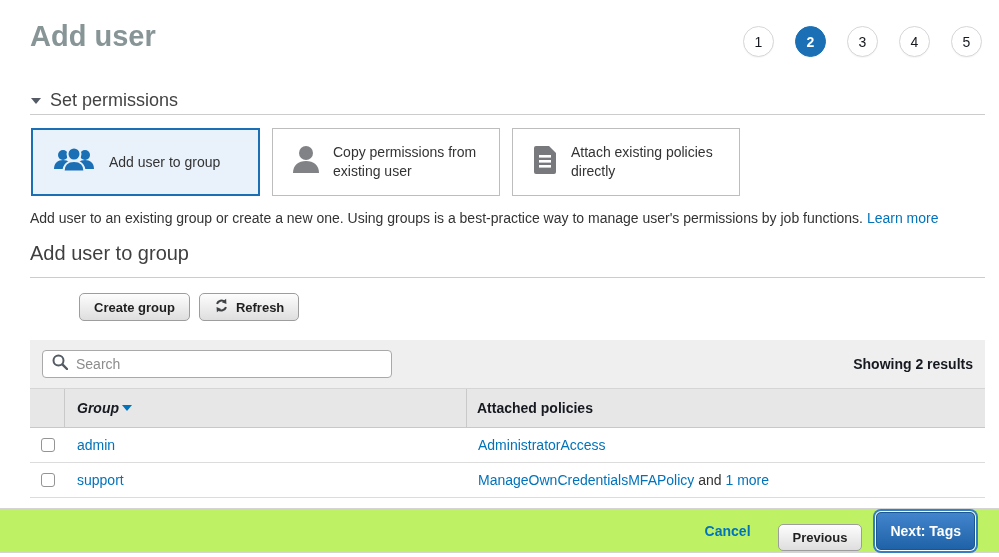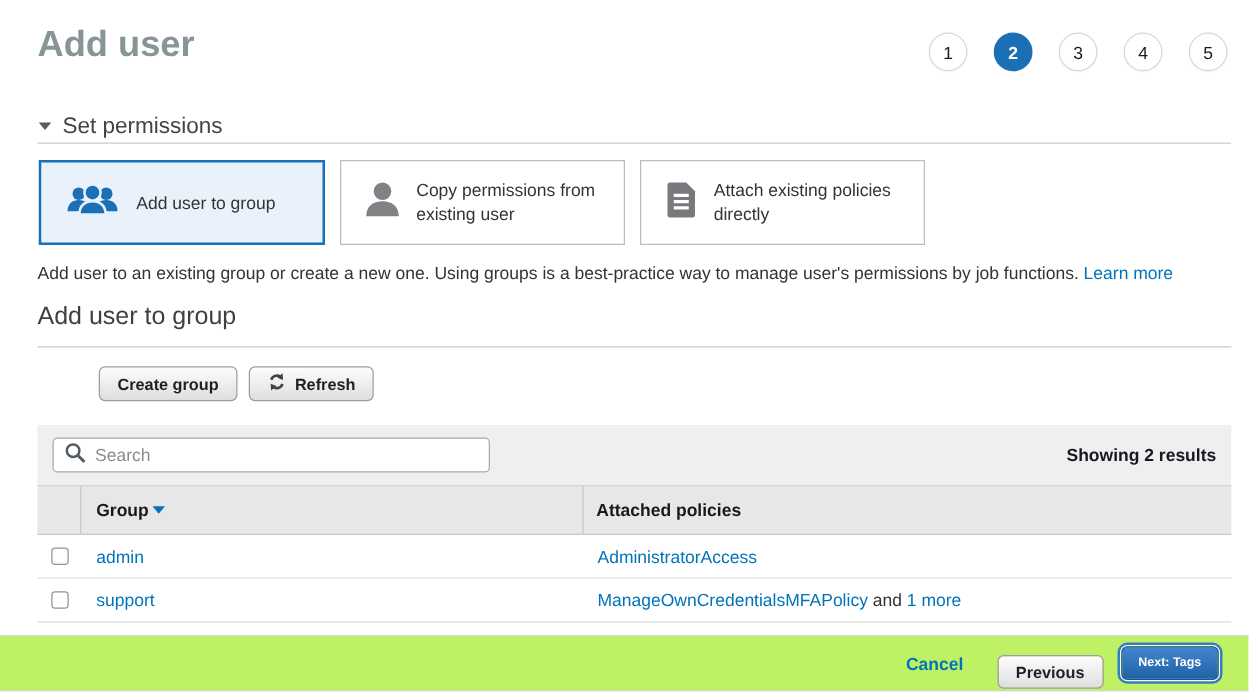--- a/index.html
+++ b/index.html
@@ -47,39 +47,39 @@
   .table-toolbar{height:48px;background:#efeff0;display:flex;align-items:center;justify-content:space-between;padding:0 12px;}
   .search-box{display:flex;align-items:center;gap:8px;width:350px;height:28px;padding:0 9px;
         background:#fff;border:1px solid #a9a9a9;border-radius:4px;}
   .search-box input{border:none;outline:none;flex:1;font-size:14px;color:#333;font-family:inherit;background:transparent;}
   .search-box input::placeholder{color:#8c8c8c;}
   .results{font-size:14px;font-weight:bold;color:#16191f;}
 
   .thead{height:40px;background:#e7e7e8;border-top:1px solid #d5d5d5;border-bottom:1px solid #c8c8c8;display:flex;}
   .th{font-size:14px;font-weight:bold;color:#16191f;display:flex;align-items:center;}
   .th-check{width:35px;border-right:1px solid #c9c9c9;}
-  .th-group{width:402px;border-right:1px solid #c9c9c9;padding-left:12px;gap:3px;cursor:pointer;}
+  .th-group{width:402px;border-right:1px solid #c9c9c9;padding-left:12px;gap:3px;cursor:pointer;font-style:italic;}
   .th-policies{flex:1;padding-left:10px;}
   .sort-tri{width:0;height:0;border-left:5px solid transparent;border-right:5px solid transparent;
         border-top:6px solid var(--link-blue);}
 
   .row{height:35px;display:flex;align-items:center;border-bottom:1px solid #dcdcdc;background:#fff;font-size:14px;}
   .row-check{width:35px;display:flex;justify-content:center;}
   .cell-group{width:403px;padding-left:12px;}
   .cell-policies{flex:1;padding-left:10px;color:#333;}
   input[type=checkbox]{appearance:none;-webkit-appearance:none;width:14px;height:14px;border:1px solid #949494;
         border-radius:3px;background:#fff;cursor:pointer;}
 
   .footer{position:absolute;left:0;right:0;top:508px;height:45px;background:#bef264;
         border-top:1px solid #d4d4d4;border-bottom:1px solid #d4d4d4;
         display:flex;align-items:center;justify-content:flex-end;gap:11px;padding-right:21px;}
   .cancel-link{font-size:14px;font-weight:bold;color:var(--link-blue);margin-right:16px;cursor:pointer;}
   .btn-footer{height:27px;margin-top:14px;}
-  .btn-primary{display:inline-flex;align-items:center;justify-content:center;height:27px;padding:0 13px;
-        font-size:10px;font-weight:bold;color:#fff;font-family:inherit;cursor:pointer;
+  .btn-primary{display:inline-flex;align-items:center;justify-content:center;height:38px;padding:0 13px;
+        font-size:14px;font-weight:bold;color:#fff;font-family:inherit;cursor:pointer;
         background:linear-gradient(180deg,#4285cd,#2062a7);border:1px solid #1b5691;border-radius:5px;
         box-shadow:0 0 0 1px #fff,0 0 0 3px #347ec2;margin:0 3px;}
 </style>
 </head>
 <body>
 
 <div id="page">
 
   <div class="page-title">Add user</div>
 

